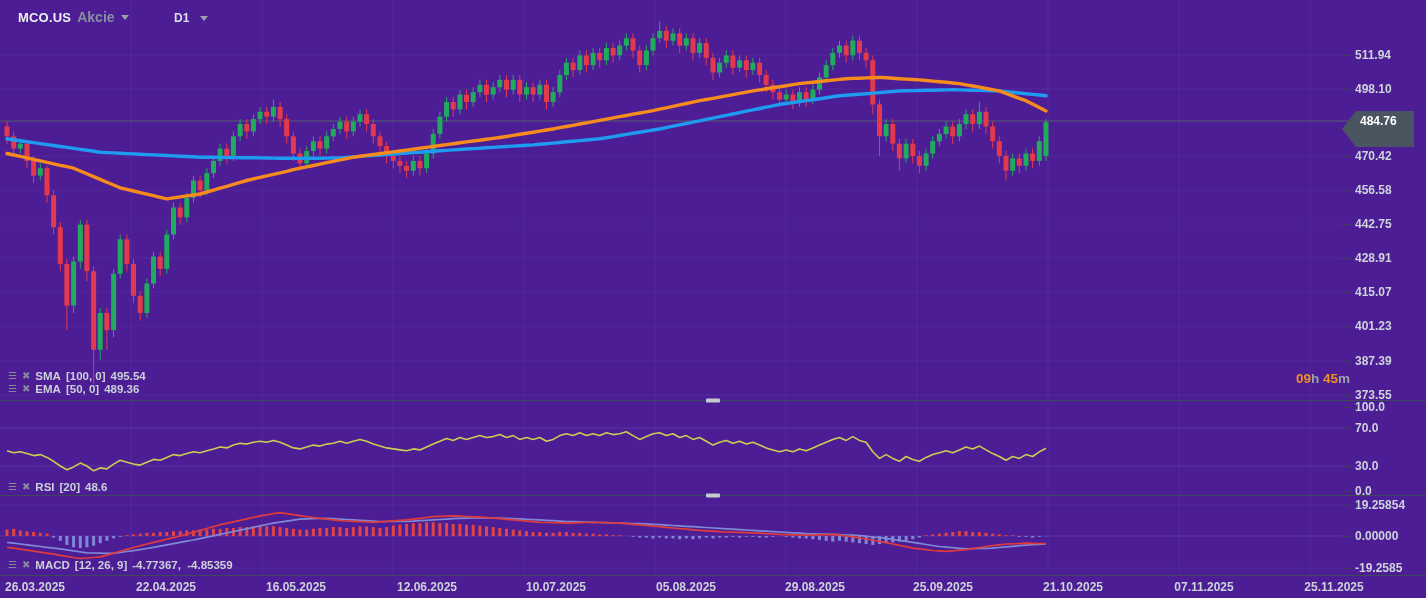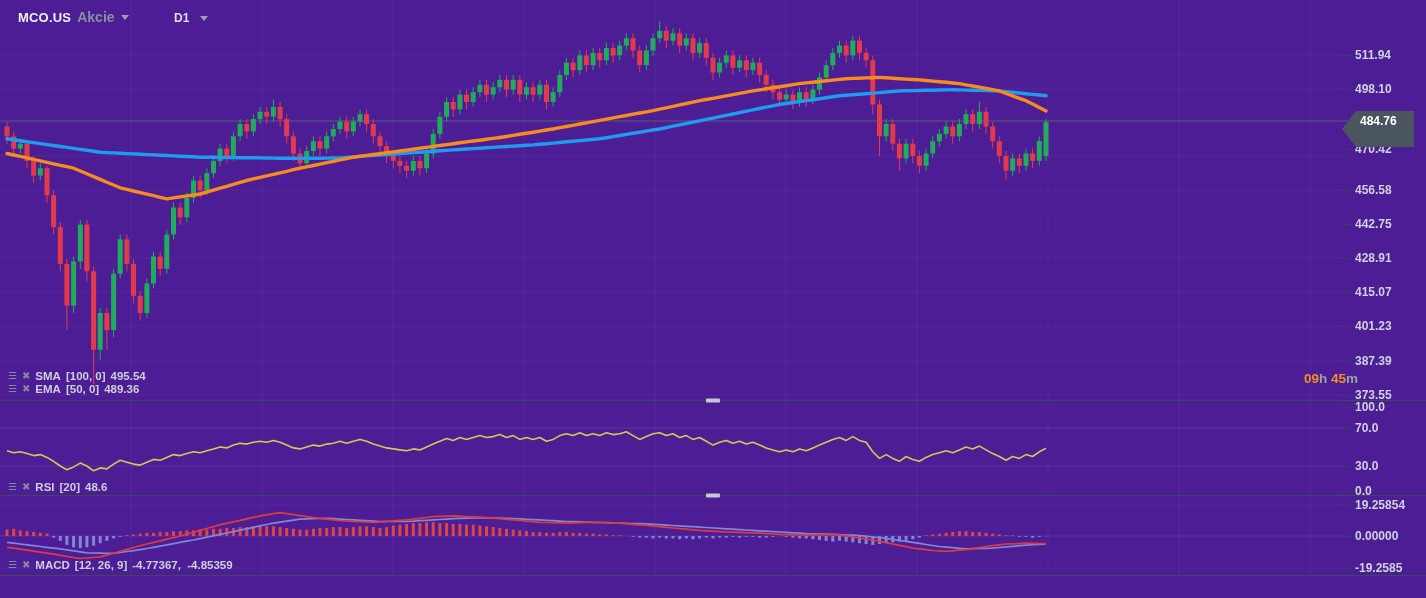--- a/index.html
+++ b/index.html
@@ -34,21 +34,21 @@
   .legend{position:absolute;display:flex;align-items:center;gap:5px;height:13px;cursor:default;}
   .ic{font-size:10px;color:#848b97;line-height:13px;cursor:pointer;}
   .ic.x{font-size:10px;font-weight:700;}
   .lg-name,.lg-params,.lg-value{font-size:11.5px;font-weight:700;color:#ccd1d9;white-space:pre;}
   #legend-sma{left:8px;top:369px;}
   #legend-ema{left:8px;top:382px;}
   #legend-rsi{left:8px;top:480px;}
   #legend-macd{left:8px;top:558px;}
 
   
-  .countdown{position:absolute;right:68px;top:371px;font-size:13.5px;font-weight:700;white-space:pre;}
+  .countdown{position:absolute;right:76px;top:371px;font-size:13.5px;font-weight:700;white-space:pre;}
   .cd-num{color:#f0921e;}
   .cd-unit{color:#9aa1ab;}
 </style>
 </head>
 <body>
 
 <div id="app">
 
   <svg id="chart-svg" width="1426" height="598" viewBox="0 0 1426 598">
       <line x1="131" y1="0" x2="131" y2="575" stroke="rgba(255,255,255,0.05)"></line>
@@ -605,32 +605,45 @@
     <span class="lg-name">MACD</span>
     <span class="lg-params">[12, 26, 9]</span>
     <span class="lg-value">-4.77367,  -4.85359</span>
   </div>
 
   <div class="countdown"><span class="cd-num">09</span><span class="cd-unit">h </span><span class="cd-num">45</span><span class="cd-unit">m</span></div>
 
   <div class="price-scale">
       <div class="axis-label" style="top: 55px;">511.94</div>
       <div class="axis-label" style="top: 89px;">498.10</div>
-      <div class="axis-label" style="top: 149px;">470.42</div>
+      <div class="axis-label" style="top: 156px;">470.42</div>
       <div class="axis-label" style="top: 190px;">456.58</div>
       <div class="axis-label" style="top: 224px;">442.75</div>
       <div class="axis-label" style="top: 258px;">428.91</div>
       <div class="axis-label" style="top: 292px;">415.07</div>
       <div class="axis-label" style="top: 326px;">401.23</div>
       <div class="axis-label" style="top: 361px;">387.39</div>
       <div class="axis-label" style="top: 395px; text-align: right;">373.55</div>
       <div class="axis-label" style="top: 407px;">100.0</div>
       <div class="axis-label" style="top: 428px;">70.0</div>
       <div class="axis-label" style="top: 466px;">30.0</div>
       <div class="axis-label" style="top: 491px;">0.0</div>
       <div class="axis-label" style="top: 505px;">19.25854</div>
       <div class="axis-label" style="top: 536px;">0.00000</div>
       <div class="axis-label" style="top: 568px;">-19.2585</div>
     </div>
 
   <div class="price-tag" style="top: 111px; background: rgb(75, 85, 96);">484.76</div>
 
+  <div class="time-scale">
+      <div class="time-label" style="left: 35px;">26.03.2025</div>
+      <div class="time-label" style="left: 166px;">22.04.2025</div>
+      <div class="time-label" style="left: 296px;">16.05.2025</div>
+      <div class="time-label" style="left: 427px;">12.06.2025</div>
+      <div class="time-label" style="left: 556px;">10.07.2025</div>
+      <div class="time-label" style="left: 686px;">05.08.2025</div>
+      <div class="time-label" style="left: 815px;">29.08.2025</div>
+      <div class="time-label" style="left: 943px;">25.09.2025</div>
+      <div class="time-label" style="left: 1073px;">21.10.2025</div>
+      <div class="time-label" style="left: 1204px;">07.11.2025</div>
+      <div class="time-label" style="left: 1334px;">25.11.2025</div>
+    </div>
 </div>
 
 </body></html>

